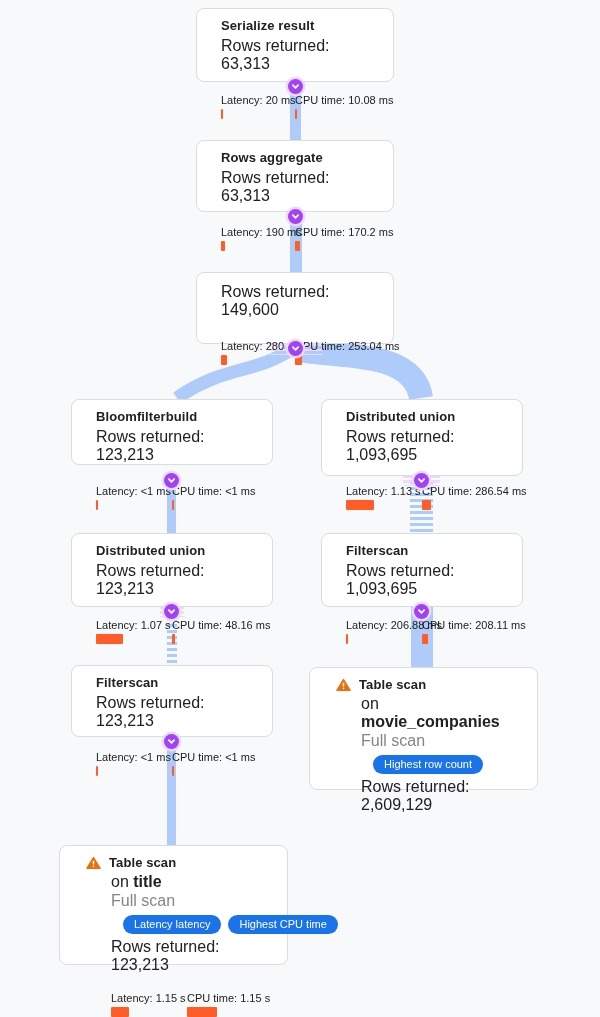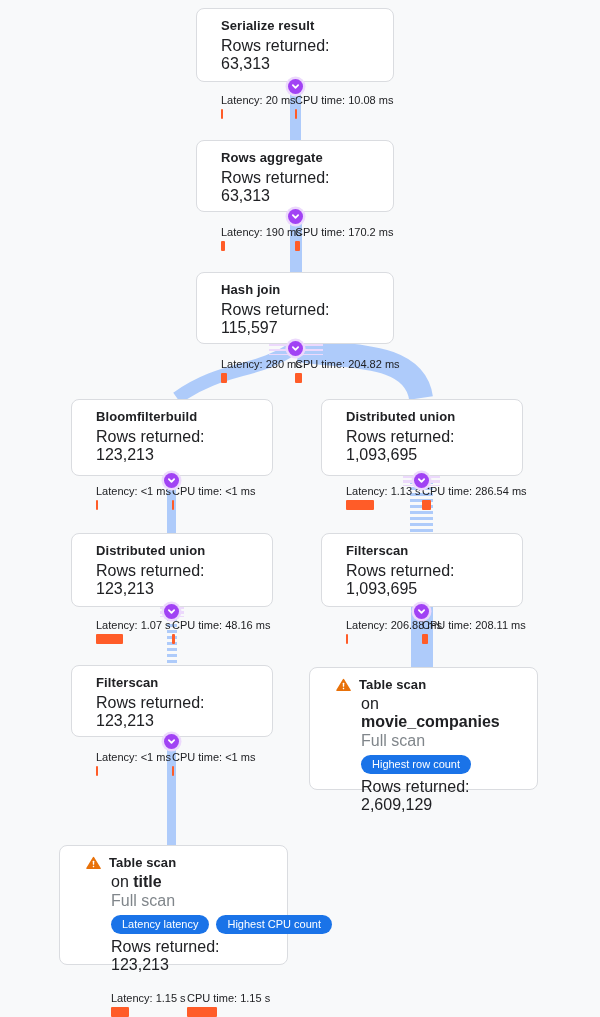--- a/index.html
+++ b/index.html
@@ -11,21 +11,21 @@
     z-index:2; cursor:pointer;
   }
   .card .title { font-size:13px; font-weight:700; color:#202124; margin:0 0 4px 0; letter-spacing:.1px; }
   .line { font-size:16px; color:#202124; margin:1px 0; }
   .muted { color:#80868b; }
   .line strong { font-weight:700; }
   .metrics { display:flex; margin-top:9px; }
   .metric { width:50%; white-space:nowrap; font-size:11px; color:#202124;margin-top:12px; }
   .bar { height:10px; background:#ff5c28; margin-top:3px; border-radius:1px; }
 
-  .badges { margin:5px 0 4px 0; display:flex; gap:7px; }
+  .badges { margin:5px 0 4px 12px; display:flex; gap:7px; }
   .badge {
     background:#1a73e8; color:#fff; font-size:11px; font-weight:400;
     padding:3px 11px; border-radius:11px; white-space:nowrap; line-height:1.2;
   }
 
   .scan-head { display:flex; align-items:flex-start; }
   .warn { width:15px; height:14px; margin:1px 8px 0 2px; flex:none; }
   .scan-body { margin-left:27px; }
   .scan-head .title { margin-bottom:2px; }
 
@@ -94,35 +94,34 @@
         <div class="bar" style="width: 4px;"></div>
       </div>
       <div class="metric">
         <span>CPU time:</span> <span>170.2 ms</span>
         <div class="bar" style="width: 5px;"></div>
       </div>
     </div>
   </div>
 
   <div class="card" style="left:196px;top:272px;width:198px;height:72px;">
-    <div class="title">Hash join</div>
-    <div class="line"><span>Rows returned:</span> <span>115,597</span></div>
+    <div class="line"><span>Rows returned:</span> <span>149,600</span></div>
     <div class="metrics">
       <div class="metric">
         <span>Latency:</span> <span>280 ms</span>
         <div class="bar" style="width: 6px;"></div>
       </div>
       <div class="metric">
-        <span>CPU time:</span> <span>204.82 ms</span>
+        <span>CPU time:</span> <span>253.04 ms</span>
         <div class="bar" style="width: 7px;"></div>
       </div>
     </div>
   </div>
 
-  <div class="card" style="left:71px;top:399px;width:202px;height:77px;">
+  <div class="card" style="left:71px;top:399px;width:202px;height:66px;">
     <div class="title">Bloomfilterbuild</div>
     <div class="line"><span>Rows returned:</span> <span>123,213</span></div>
     <div class="metrics">
       <div class="metric">
         <span>Latency:</span> <span>&lt;1 ms</span>
         <div class="bar" style="width: 2px;"></div>
       </div>
       <div class="metric">
         <span>CPU time:</span> <span>&lt;1 ms</span>
         <div class="bar" style="width: 2px;"></div>
@@ -216,21 +215,21 @@
         <rect x="7.25" y="4.6" width="1.5" height="4.2" rx="0.4" fill="#ffffff"></rect>
         <rect x="7.25" y="9.9" width="1.5" height="1.5" rx="0.4" fill="#ffffff"></rect>
       </svg>
       <div class="title">Table scan</div>
     </div>
     <div class="scan-body">
       <div class="line"><span>on</span> <strong>title</strong></div>
       <div class="line muted">Full scan</div>
       <div class="badges">
         <span class="badge">Latency latency</span>
-        <span class="badge">Highest CPU count</span>
+        <span class="badge">Highest CPU time</span>
       </div>
       <div class="line"><span>Rows returned:</span> <span>123,213</span></div>
       <div class="metrics" style="margin-top:6px;">
         <div class="metric">
           <span>Latency:</span> <span>1.15 s</span>
           <div class="bar" style="width: 18px;"></div>
         </div>
         <div class="metric">
           <span>CPU time:</span> <span>1.15 s</span>
           <div class="bar" style="width: 30px;"></div>

